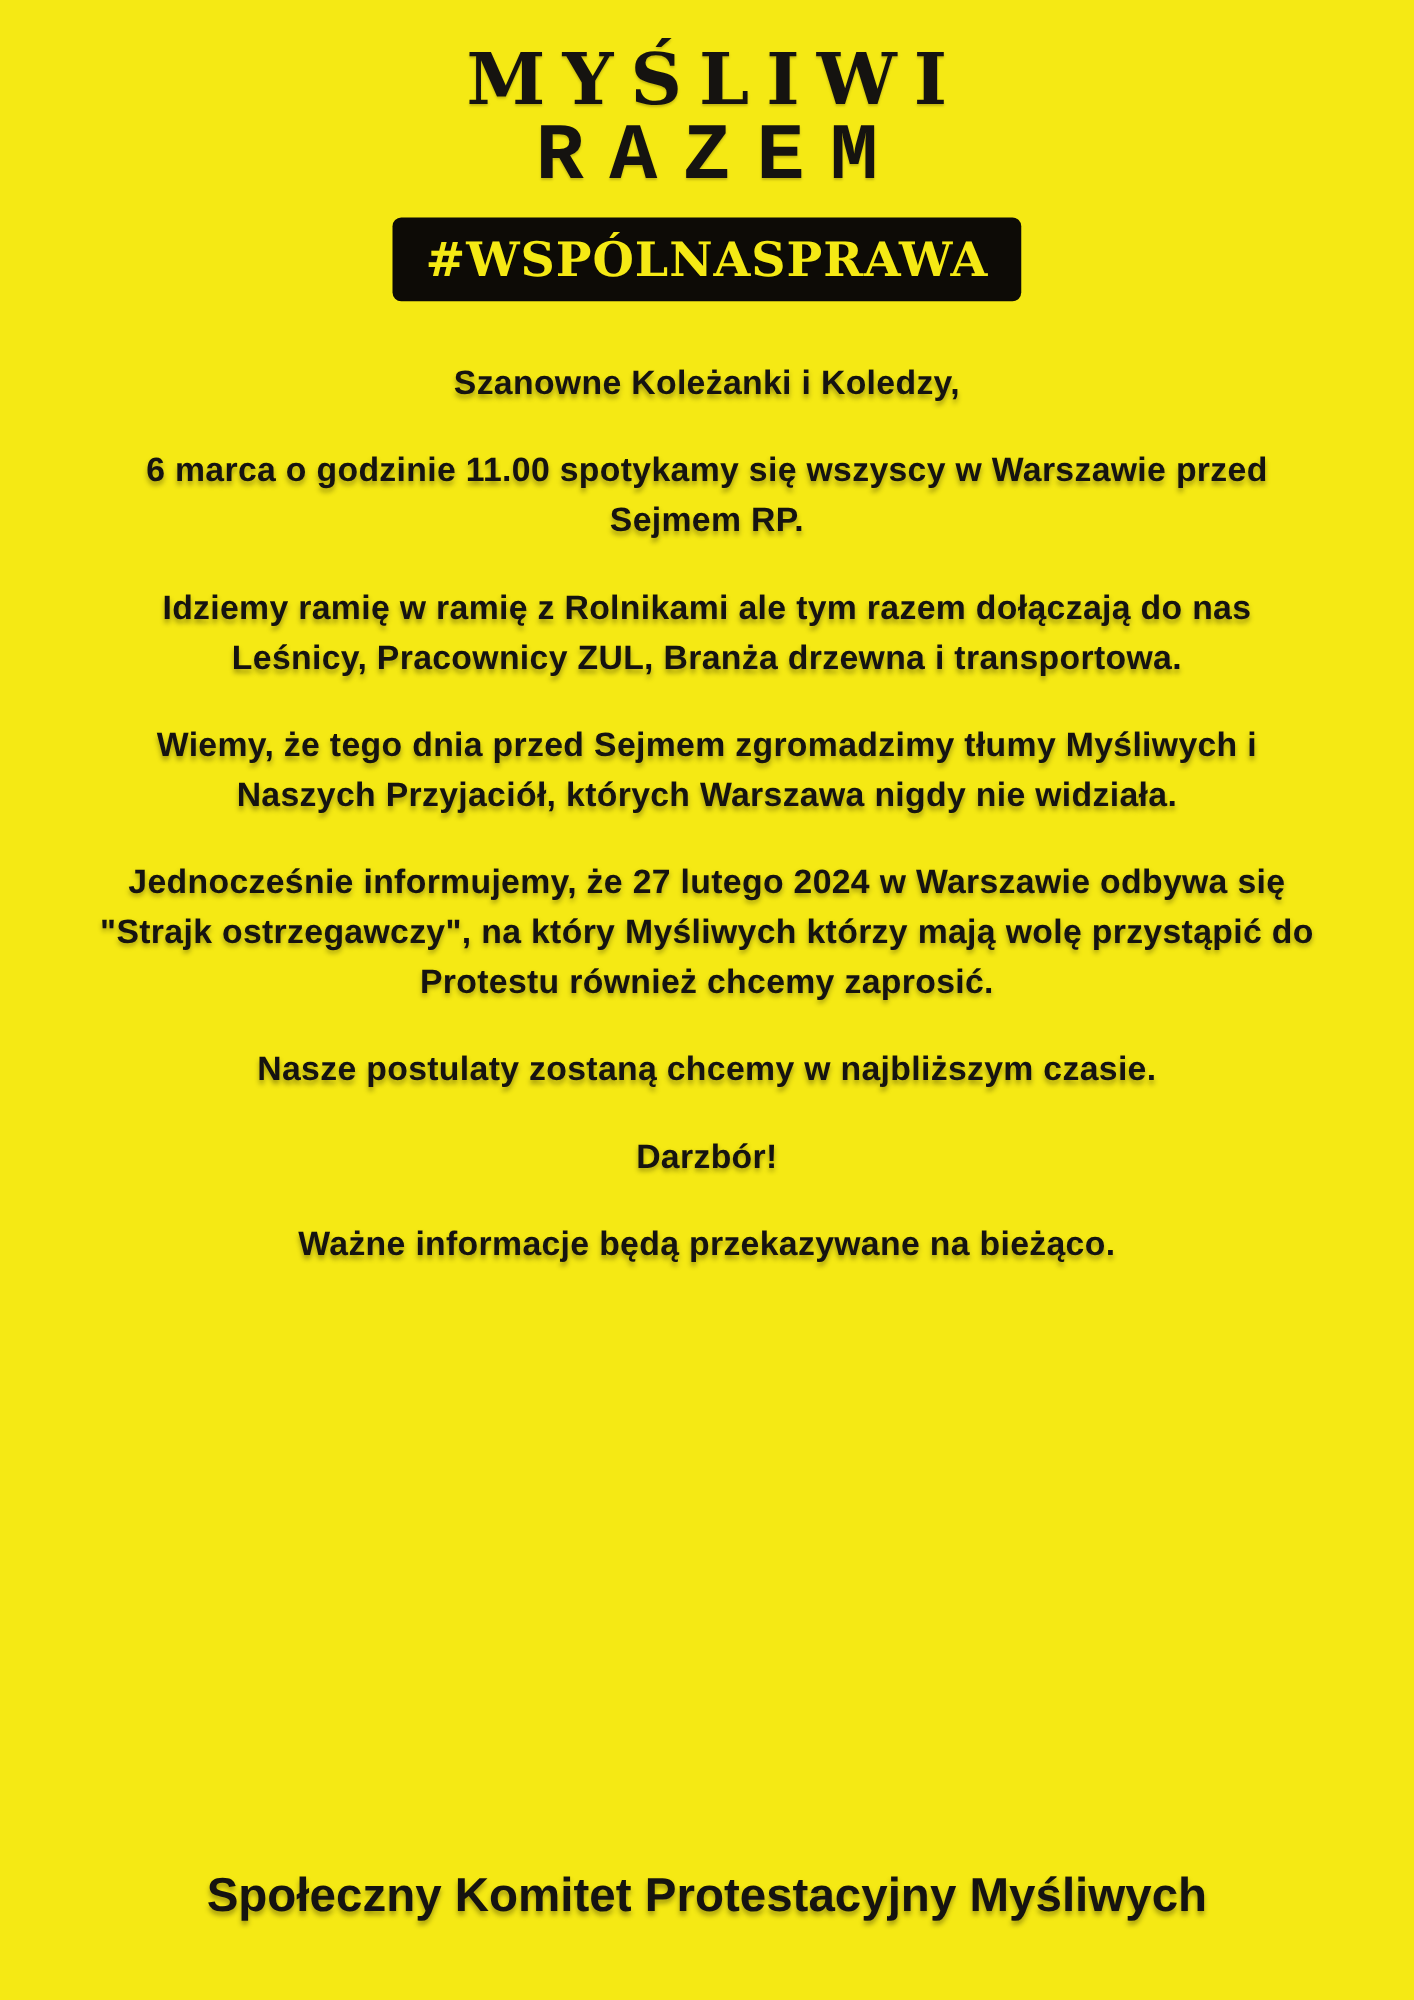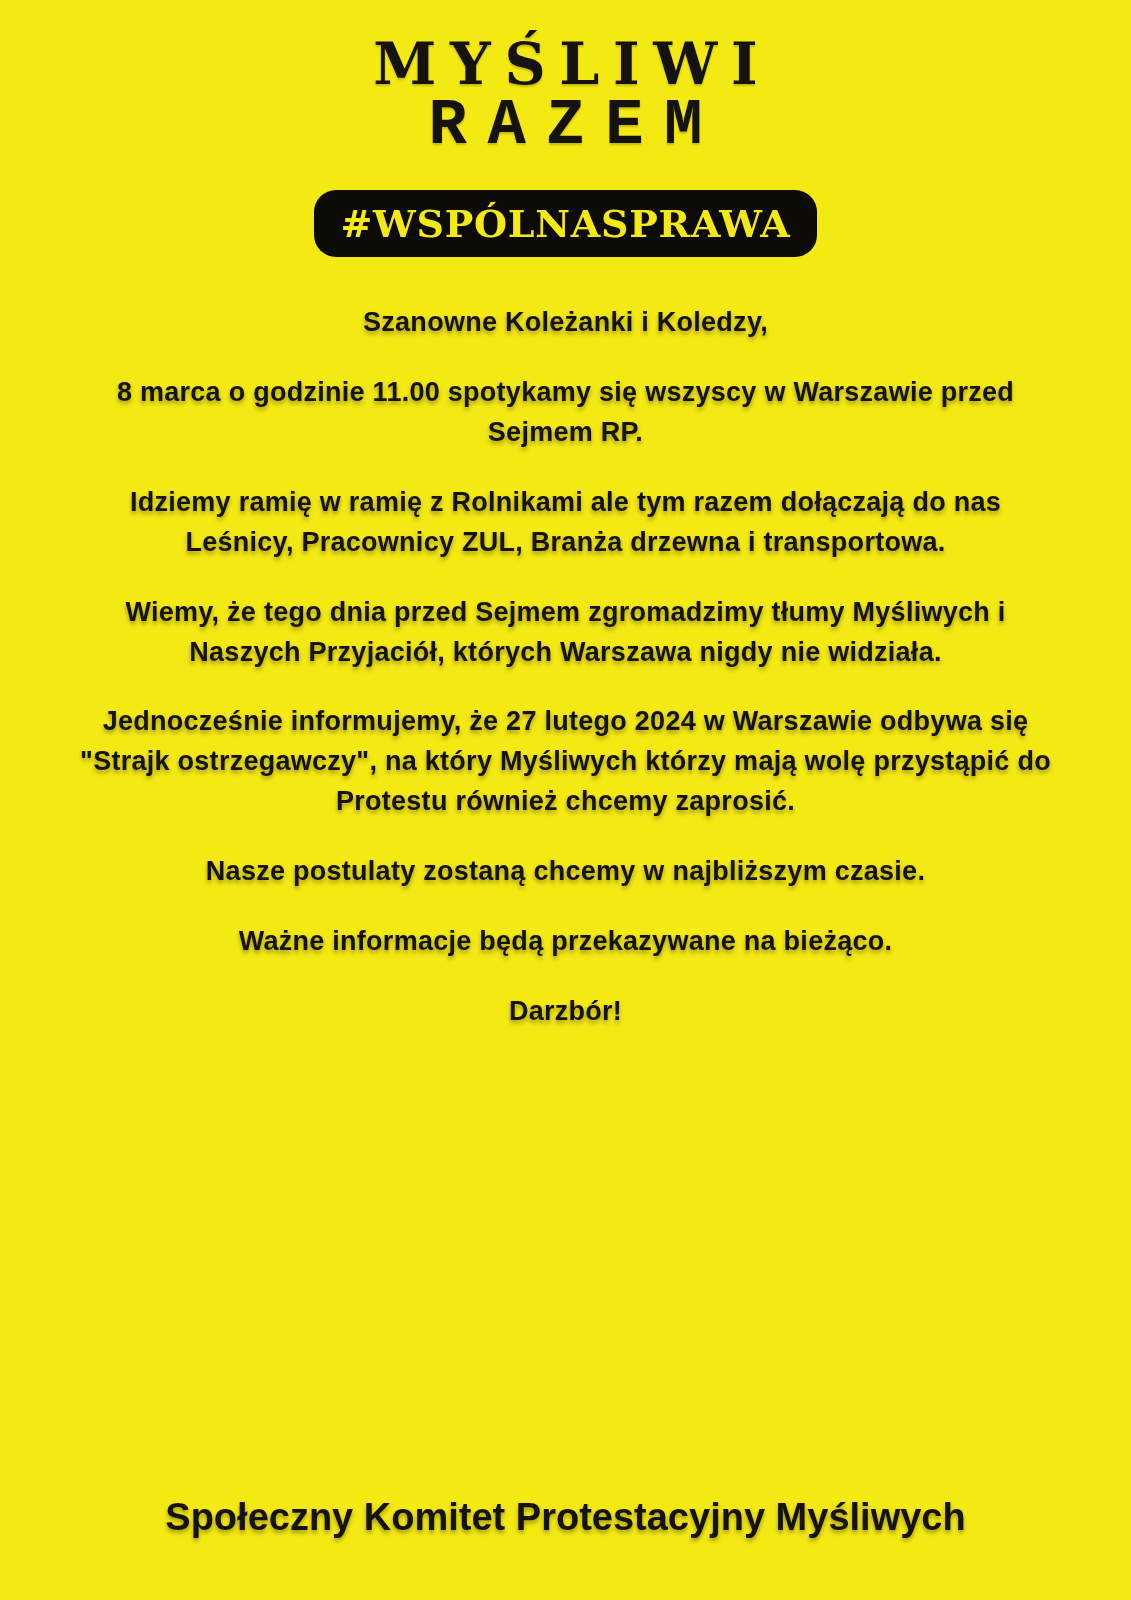--- a/index.html
+++ b/index.html
@@ -29,31 +29,31 @@
     font-weight: 700;
     line-height: 1.04;
     text-shadow: 0 2px 2px rgba(50, 45, 0, 0.25);
     white-space: nowrap;
   }
   .title-1 { font-size: 57px; letter-spacing: 0.24em; padding-left: 0.24em; }
   .title-2 { font-size: 64px; letter-spacing: 0.32em; padding-left: 0.32em; font-family: Liberation Mono, monospace; }
   .title-3 { font-size: 48px; letter-spacing: 0.06em; padding-left: 0.06em; }
   
   .badge {
-    margin-top: 30px;
+    margin-top: 14px;
     margin-bottom: 46px;
     background: var(--badge-bg, #0d0b06);
     color: var(--badge-fg, #f5e914);
     font-family: "DejaVu Serif", "Liberation Serif", serif;
     font-weight: 700;
     font-size: 38px;
     line-height: 1;
     letter-spacing: 0.02em;
     padding: 15px 26px 14px;
-    border-radius: 22px;
+    border-radius: 7px;
     white-space: nowrap;
   }
   
   .copy {
     display: flex;
     flex-direction: column;
     align-items: center;
     width: 100%;
   }
   .para {
@@ -82,24 +82,24 @@
 
   <header>
     <div class="title title-1">MYŚLIWI</div>
     <div class="title title-2">RAZEM</div>
   </header>
 
   <div class="badge">#WSPÓLNASPRAWA</div>
 
   <main class="copy">
     <p class="para">Szanowne Koleżanki i Koledzy,</p>
-    <p class="para">8 marca o godzinie 11.00 spotykamy się wszyscy w Warszawie przed Sejmem RP.</p>
+    <p class="para">6 marca o godzinie 11.00 spotykamy się wszyscy w Warszawie przed Sejmem RP.</p>
     <p class="para">Idziemy ramię w ramię z Rolnikami ale tym razem dołączają do nas Leśnicy, Pracownicy ZUL, Branża drzewna i transportowa.</p>
     <p class="para">Wiemy, że tego dnia przed Sejmem zgromadzimy tłumy Myśliwych i Naszych Przyjaciół,  których Warszawa nigdy nie widziała.</p>
     <p class="para">Jednocześnie informujemy, że 27 lutego 2024 w Warszawie odbywa się "Strajk ostrzegawczy", na który Myśliwych którzy mają wolę przystąpić do Protestu również chcemy zaprosić.</p>
     <p class="para">Nasze postulaty zostaną chcemy w najbliższym czasie.</p>
+    <p class="para">Darzbór!</p>
     <p class="para">Ważne informacje będą przekazywane  na bieżąco.</p>
-    <p class="para">Darzbór!</p>
   </main>
 
   <footer class="signature">Społeczny Komitet Protestacyjny Myśliwych</footer>
 
 </div>
 
 </body></html>

